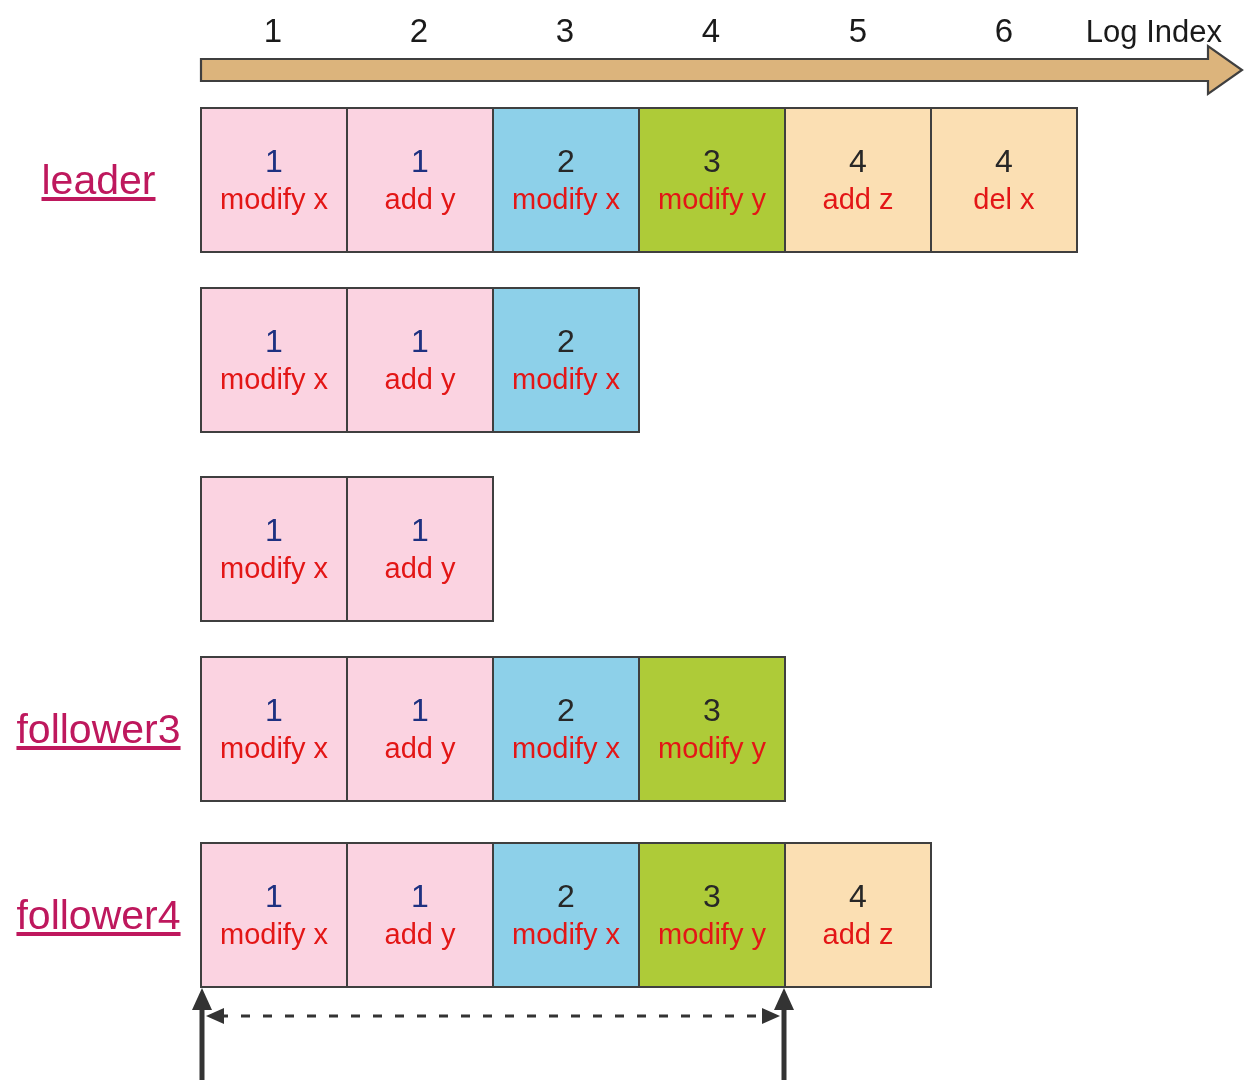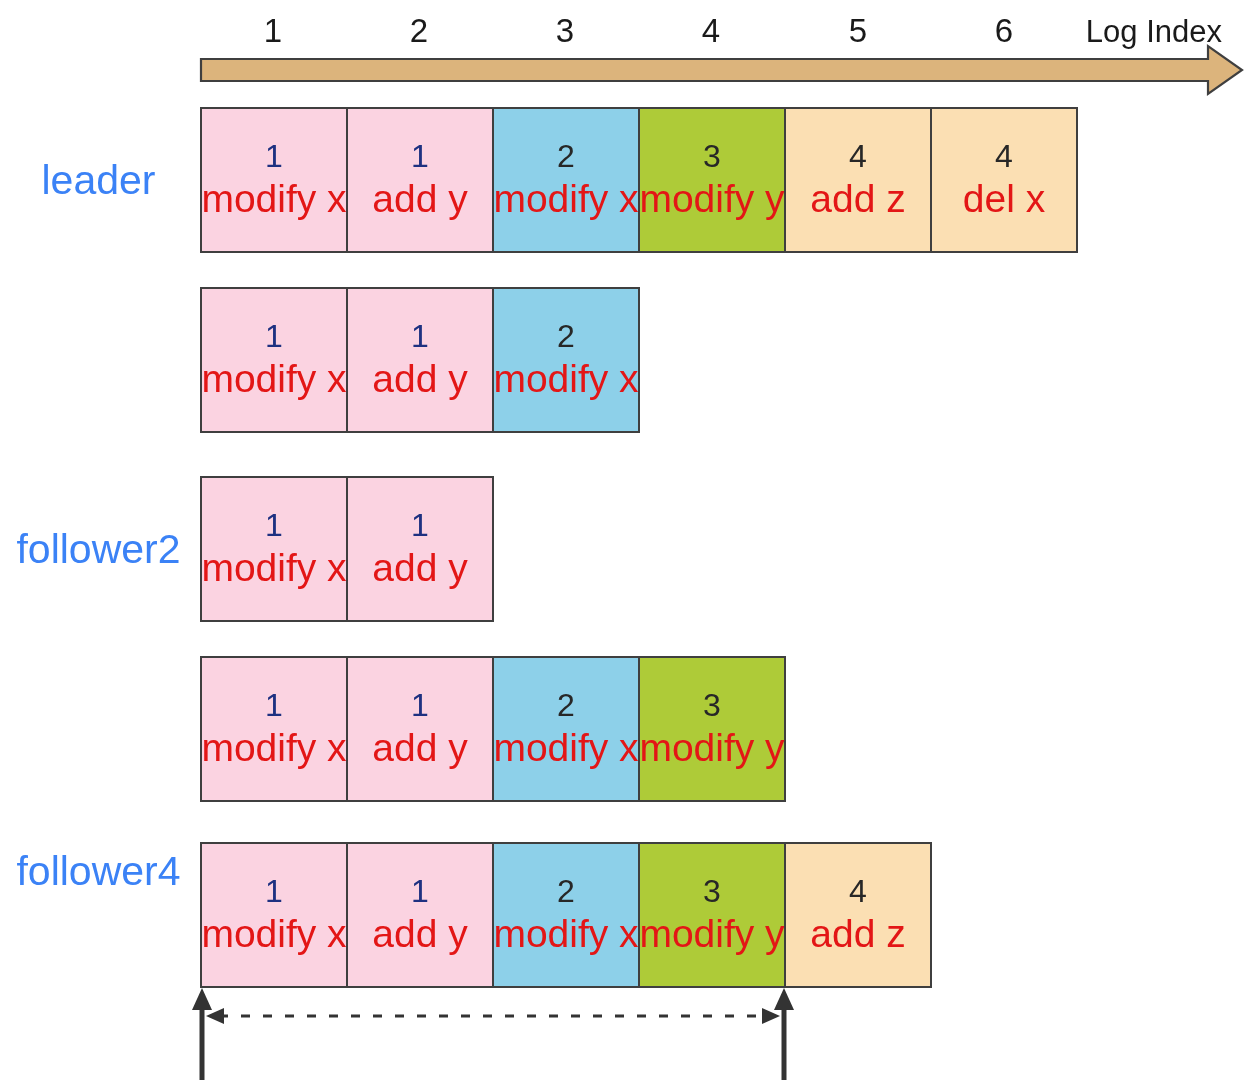--- a/index.html
+++ b/index.html
@@ -20,36 +20,36 @@
     font-size:31px;color:#1a1a1a;
   }
   .arrow-layer{
     position:absolute;left:0;top:0;width:1246px;height:1080px;
     pointer-events:none;z-index:1;
   }
   
   .row-label{
     position:absolute;left:0;width:197px;height:146px;
     display:flex;align-items:center;justify-content:center;
-    font-size:41px;color:#3b82f6;z-index:2;
+    font-size:41px;color:#be185d;z-index:2;text-decoration:underline;
   }
   .log-row{
     position:absolute;left:200px;display:flex;z-index:2;
   }
   .cell{
     box-sizing:border-box;
     width:148px;height:146px;
     border:2px solid #3f3f3f;
     display:flex;flex-direction:column;
     align-items:center;justify-content:center;
     gap:3px;
   }
   .cell + .cell{margin-left:-2px;}
   .term{font-size:32px;line-height:1.15;}
-  .cmd{font-size:39px;line-height:1.15;white-space:nowrap;}
+  .cmd{font-size:29px;line-height:1.15;white-space:nowrap;}
   
   .committed-label{
     position:absolute;left:200px;width:586px;top:1022px;
     text-align:center;font-size:33px;color:#1a1a1a;z-index:2;
   }
 </style>
 </head>
 <body>
 
 <div class="canvas">
@@ -113,52 +113,52 @@
     <div class="cell" style="background-color: rgb(251, 211, 225);">
       <div class="term" style="color: rgb(30, 49, 129);">1</div>
       <div class="cmd" style="color: rgb(227, 22, 22);">add y</div>
     </div>
     <div class="cell" style="background-color: rgb(141, 208, 233);">
       <div class="term" style="color: rgb(39, 39, 39);">2</div>
       <div class="cmd" style="color: rgb(227, 22, 22);">modify x</div>
     </div>
   </div>
 
-  <div class="row-label" style="top:476px">follower2</div>
   <div class="log-row" style="top:476px">
     <div class="cell" style="background-color: rgb(251, 211, 225);">
       <div class="term" style="color: rgb(30, 49, 129);">1</div>
       <div class="cmd" style="color: rgb(227, 22, 22);">modify x</div>
     </div>
     <div class="cell" style="background-color: rgb(251, 211, 225);">
       <div class="term" style="color: rgb(30, 49, 129);">1</div>
       <div class="cmd" style="color: rgb(227, 22, 22);">add y</div>
     </div>
   </div>
 
+  <div class="row-label" style="top:656px">follower3</div>
   <div class="log-row" style="top:656px">
     <div class="cell" style="background-color: rgb(251, 211, 225);">
       <div class="term" style="color: rgb(30, 49, 129);">1</div>
       <div class="cmd" style="color: rgb(227, 22, 22);">modify x</div>
     </div>
     <div class="cell" style="background-color: rgb(251, 211, 225);">
       <div class="term" style="color: rgb(30, 49, 129);">1</div>
       <div class="cmd" style="color: rgb(227, 22, 22);">add y</div>
     </div>
     <div class="cell" style="background-color: rgb(141, 208, 233);">
       <div class="term" style="color: rgb(39, 39, 39);">2</div>
       <div class="cmd" style="color: rgb(227, 22, 22);">modify x</div>
     </div>
     <div class="cell" style="background-color: rgb(174, 203, 56);">
       <div class="term" style="color: rgb(39, 39, 39);">3</div>
       <div class="cmd" style="color: rgb(227, 22, 22);">modify y</div>
     </div>
   </div>
 
-  <div class="row-label" style="top:798px">follower4</div>
+  <div class="row-label" style="top:842px">follower4</div>
   <div class="log-row" style="top:842px">
     <div class="cell" style="background-color: rgb(251, 211, 225);">
       <div class="term" style="color: rgb(30, 49, 129);">1</div>
       <div class="cmd" style="color: rgb(227, 22, 22);">modify x</div>
     </div>
     <div class="cell" style="background-color: rgb(251, 211, 225);">
       <div class="term" style="color: rgb(30, 49, 129);">1</div>
       <div class="cmd" style="color: rgb(227, 22, 22);">add y</div>
     </div>
     <div class="cell" style="background-color: rgb(141, 208, 233);">

